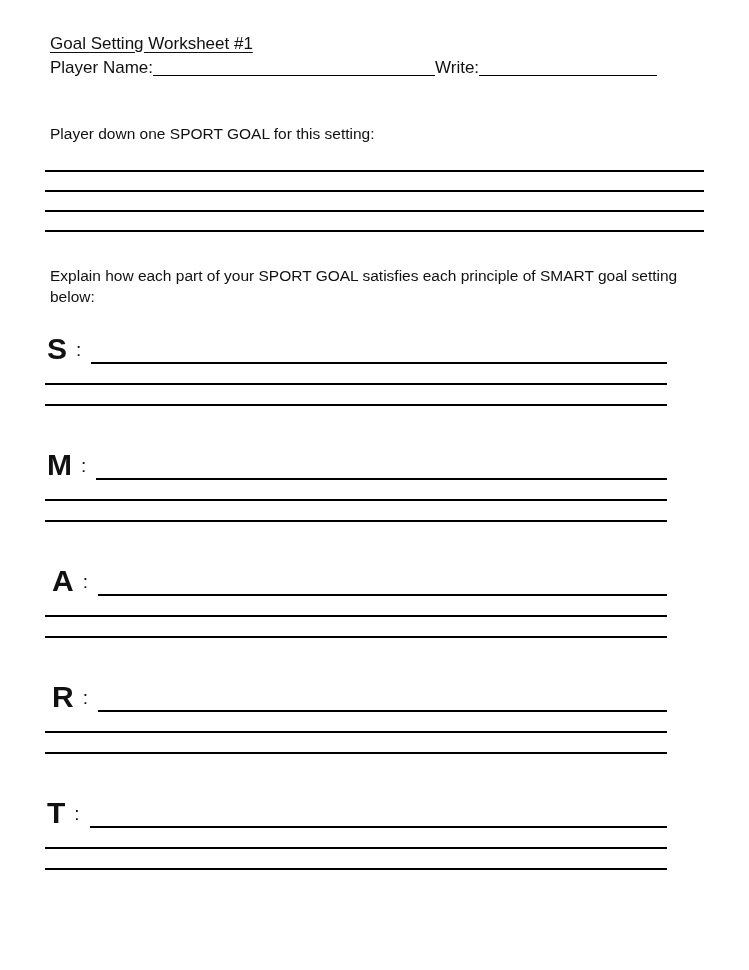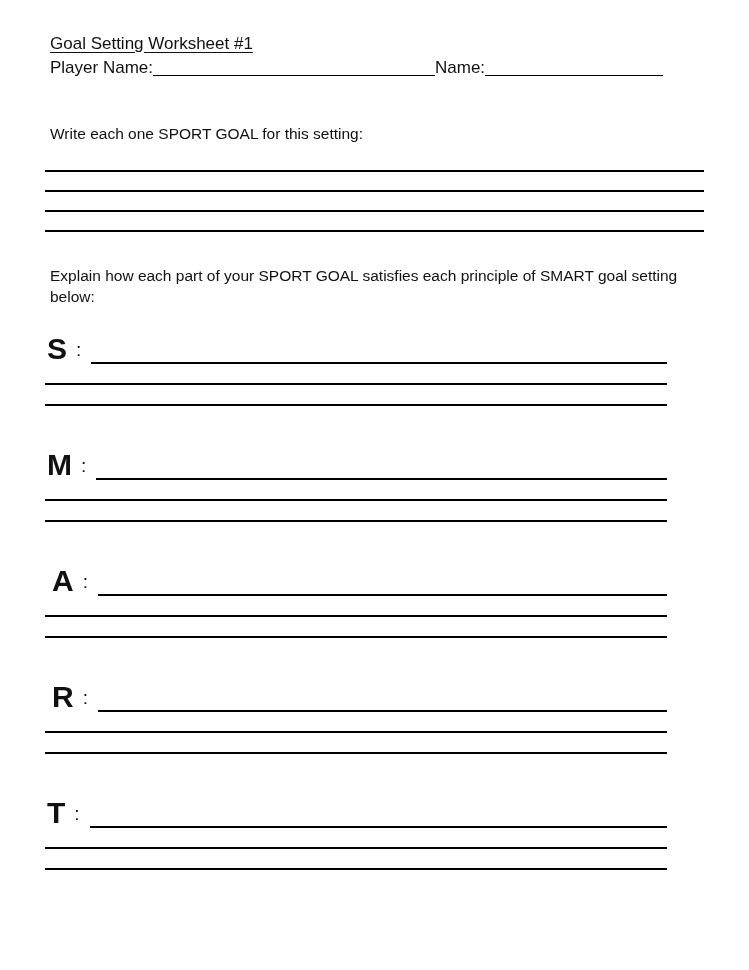--- a/index.html
+++ b/index.html
@@ -102,27 +102,27 @@
 </head>
 <body>
 
 <div class="page">
 
   <div class="header">
     <div class="title">Goal Setting Worksheet #1</div>
     <div class="name-row">
       <span>Player Name:</span>
         <span class="blank name"></span>
-        <span>Name:</span>
+        <span>Write:</span>
         <span class="blank date"></span>
     </div>
   </div>
 
   <div class="prompt">
-    <span>Write each </span><span class="em">one</span><span> SPORT GOAL for this setting:</span>
+    <span>Player down </span><span class="em">one</span><span> SPORT GOAL for this setting:</span>
   </div>
 
   <div class="goal-lines">
     <div class="goal-line"></div>
     <div class="goal-line"></div>
     <div class="goal-line"></div>
     <div class="goal-line"></div>
   </div>
 
   <div class="explain">Explain how each part of your SPORT GOAL satisfies each principle of SMART goal setting below:</div>

